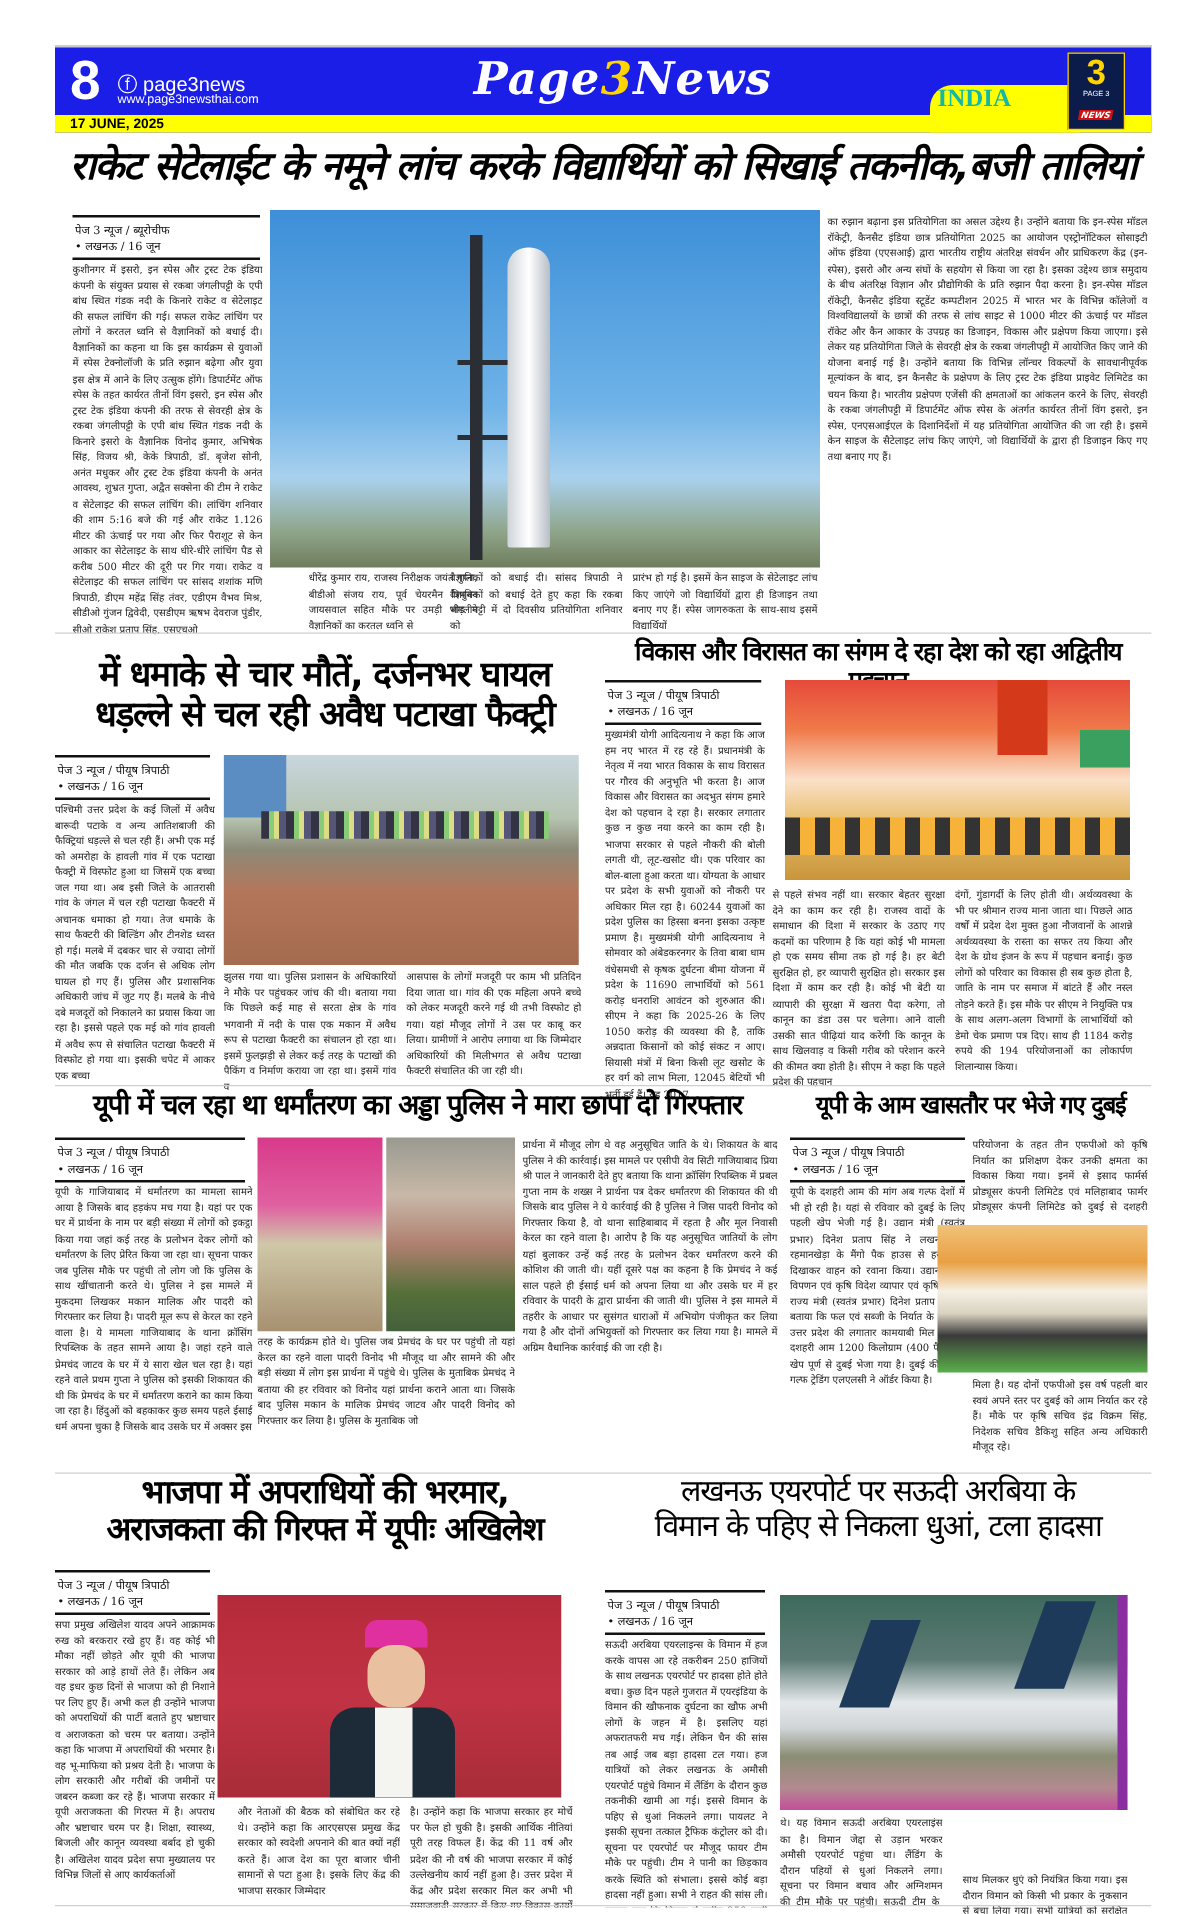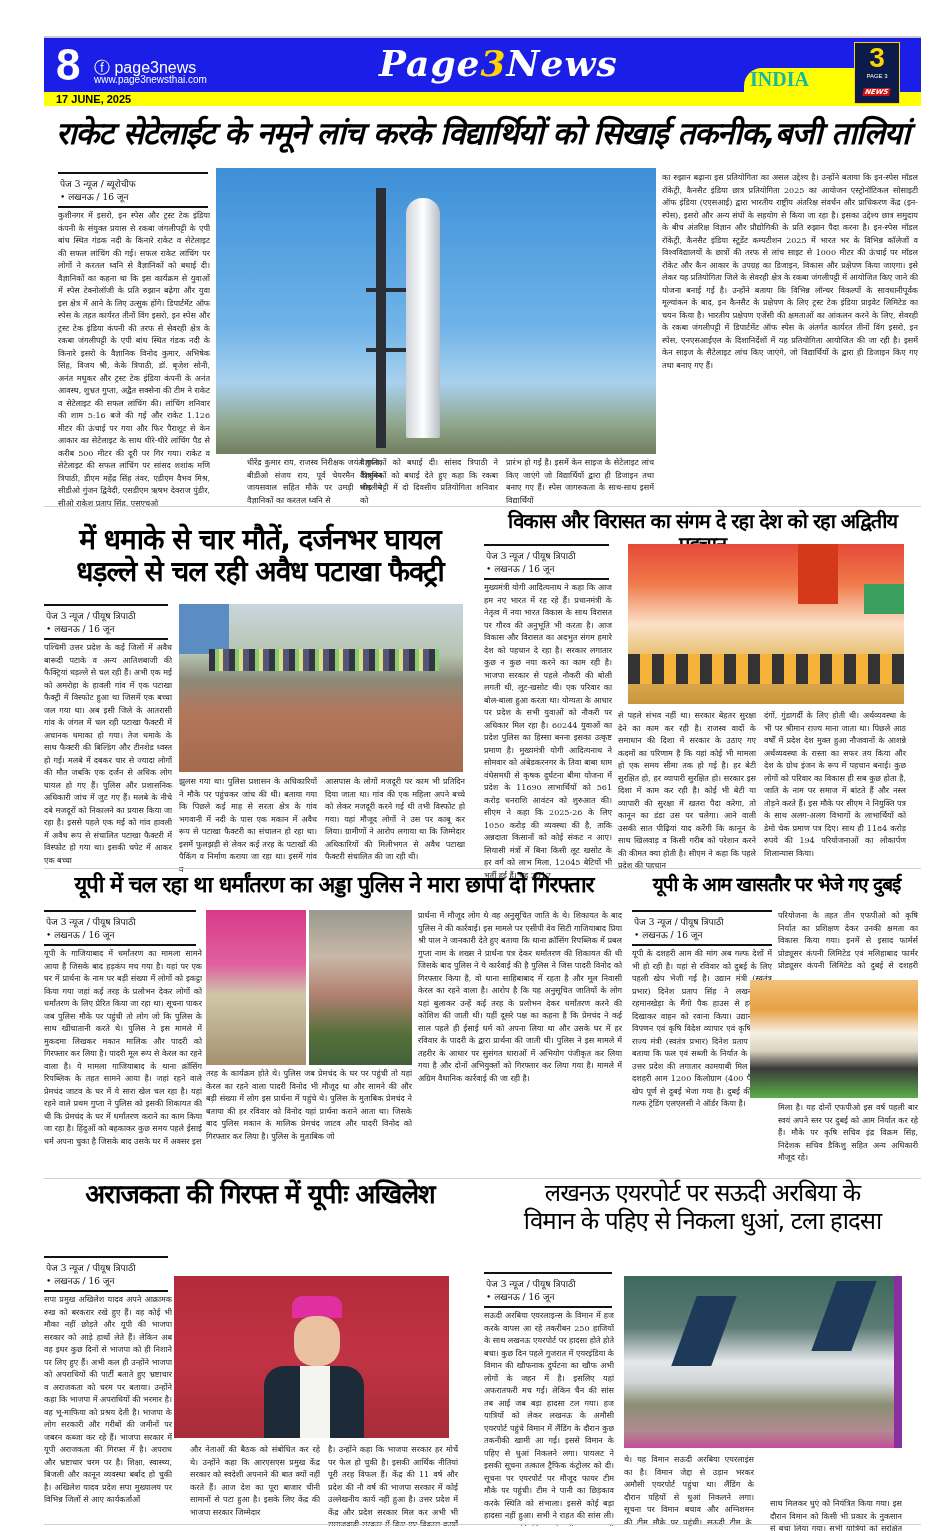--- a/index.html
+++ b/index.html
@@ -117,20 +117,21 @@
     <span class="l2">लखनऊ /  16  जून</span>
   </div>
   <div class="body" style="left:588px;top:912px;width:140px;height:228px;">यूपी के दशहरी आम की मांग अब गल्फ देशों में भी हो रही है। यहां से रविवार को दुबई के लिए पहली खेप भेजी गई है। उद्यान मंत्री (स्वतंत्र प्रभार) दिनेश प्रताप सिंह ने लखनऊ के रहमानखेड़ा के मैंगो पैक हाउस से हरी झंडी दिखाकर वाहन को रवाना किया। उद्यान, कृषि विपणन एवं कृषि विदेश व्यापार एवं कृषि निर्यात राज्य मंत्री (स्वतंत्र प्रभार) दिनेश प्रताप सिंह ने बताया कि फल एवं सब्जी के निर्यात के दिशा में उत्तर प्रदेश की लगातार कामयाबी मिल रही है। दशहरी आम 1200 किलोग्राम (400 पैक) की खेप पूर्ण से दुबई भेजा गया है। दुबई की कंपनी गल्फ ट्रेडिंग एलएलसी ने ऑर्डर किया है।</div>
   <div class="body" style="left:734px;top:874px;width:140px;height:62px;">परियोजना के तहत तीन एफपीओ को कृषि निर्यात का प्रशिक्षण देकर उनकी क्षमता का विकास किया गया। इनमें से इसाद फार्मर्स प्रोड्यूसर कंपनी लिमिटेड एवं मलिहाबाद फार्मर प्रोड्यूसर कंपनी लिमिटेड को दुबई से दशहरी आम का सीधा ऑर्डर</div>
   <div class="img" style="left:706px;top:944px;width:168px;height:118px;background:linear-gradient(180deg,#f1c27a 0%,#e9a043 25%,#f6f0e4 45%,#d9d2c0 60%,#3a3a3a 75%,#59b04a 100%);"></div>
   <div class="body" style="left:734px;top:1066px;width:140px;height:74px;">मिला है। यह दोनों एफपीओ इस वर्ष पहली बार स्वयं अपने स्तर पर दुबई को आम निर्यात कर रहे हैं। मौके पर कृषि सचिव इंद्र विक्रम सिंह, निदेशक सचिव डैकिशु सहित अन्य अधिकारी मौजूद रहे।</div>
 
   <div class="rule" style="left:0;top:1142px;width:877px;"></div>
 
   <div class="headline" style="left:0;top:1144px;width:432px;font-size:26px;">
+    <div>भाजपा में अपराधियों की भरमार,</div>
     <div>अराजकता की गिरफ्त में यूपीः अखिलेश</div>
   </div>
   <div class="byline" style="left:0;top:1220px;width:124px;">
     <span class="l1">पेज 3 न्यूज /  पीयूष त्रिपाठी</span>
     <span class="l2">लखनऊ /  16  जून</span>
   </div>
   <div class="body" style="left:0;top:1258px;width:128px;height:232px;">सपा प्रमुख अखिलेश यादव अपने आक्रामक रुख को बरकरार रखे हुए हैं। वह कोई भी मौका नहीं छोड़ते और यूपी की भाजपा सरकार को आड़े हाथों लेते हैं। लेकिन अब वह इधर कुछ दिनों से भाजपा को ही निशाने पर लिए हुए हैं। अभी कल ही उन्होंने भाजपा को अपराधियों की पार्टी बताते हुए भ्रष्टाचार व अराजकता को चरम पर बताया। उन्होंने कहा कि भाजपा में अपराधियों की भरमार है। वह भू-माफिया को प्रश्रय देती है। भाजपा के लोग सरकारी और गरीबों की जमीनों पर जबरन कब्जा कर रहे हैं। भाजपा सरकार में यूपी अराजकता की गिरफ्त में है। अपराध और भ्रष्टाचार चरम पर है। शिक्षा, स्वास्थ्य, बिजली और कानून व्यवस्था बर्बाद हो चुकी है। अखिलेश यादव प्रदेश सपा मुख्यालय पर विभिन्न जिलों से आए कार्यकर्ताओं</div>
   <div class="img" style="left:130px;top:1240px;width:275px;height:162px;background:linear-gradient(180deg,#b52a3a 0%,#c13344 50%,#a82c38 100%);">
     <div style="position:absolute;left:118px;top:20px;width:50px;height:22px;background:#e030a0;border-radius:10px 10px 0 0"></div>
     <div style="position:absolute;left:120px;top:40px;width:46px;height:50px;background:#e9c0a0;border-radius:20px"></div>

